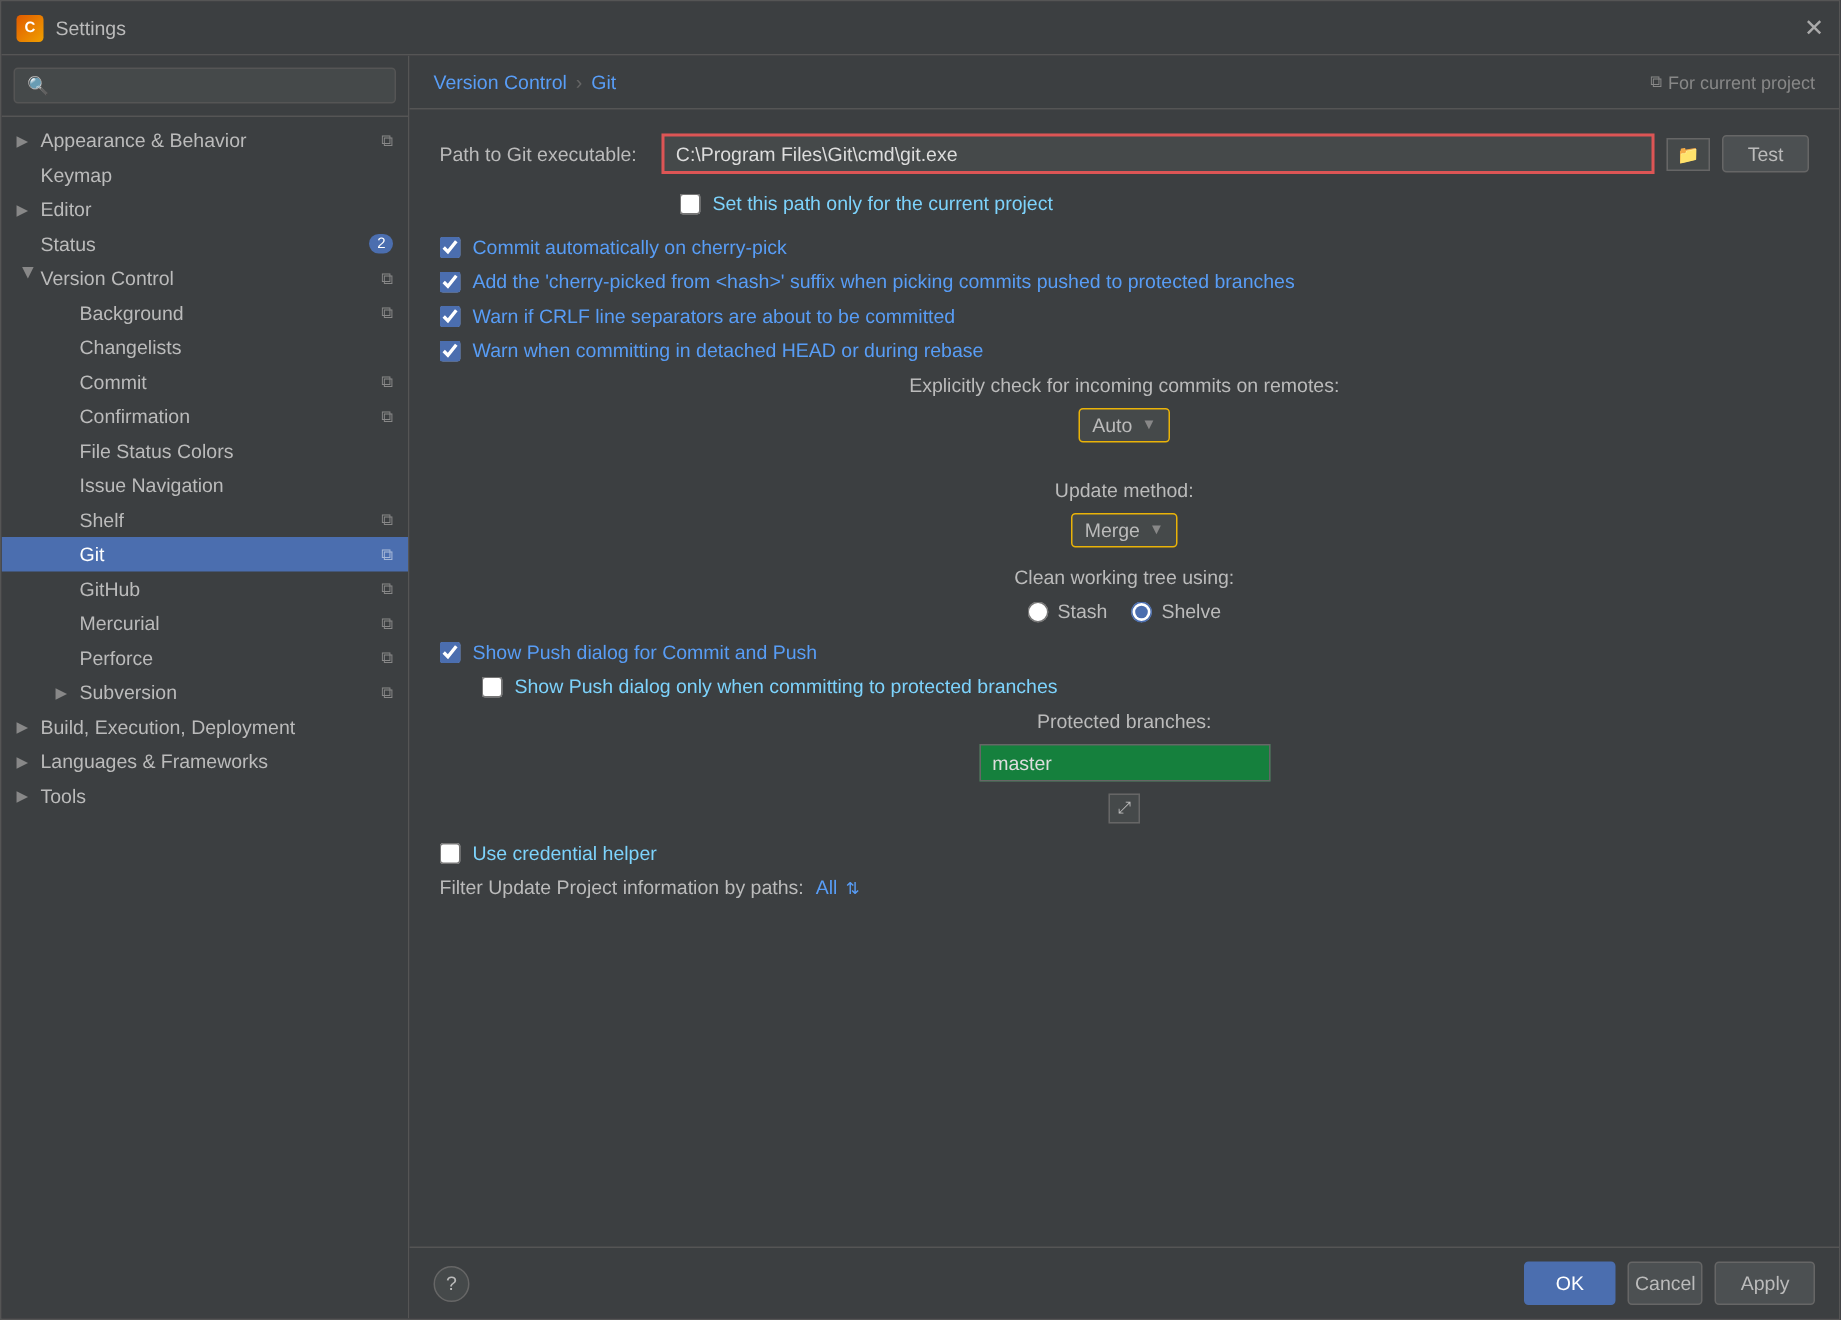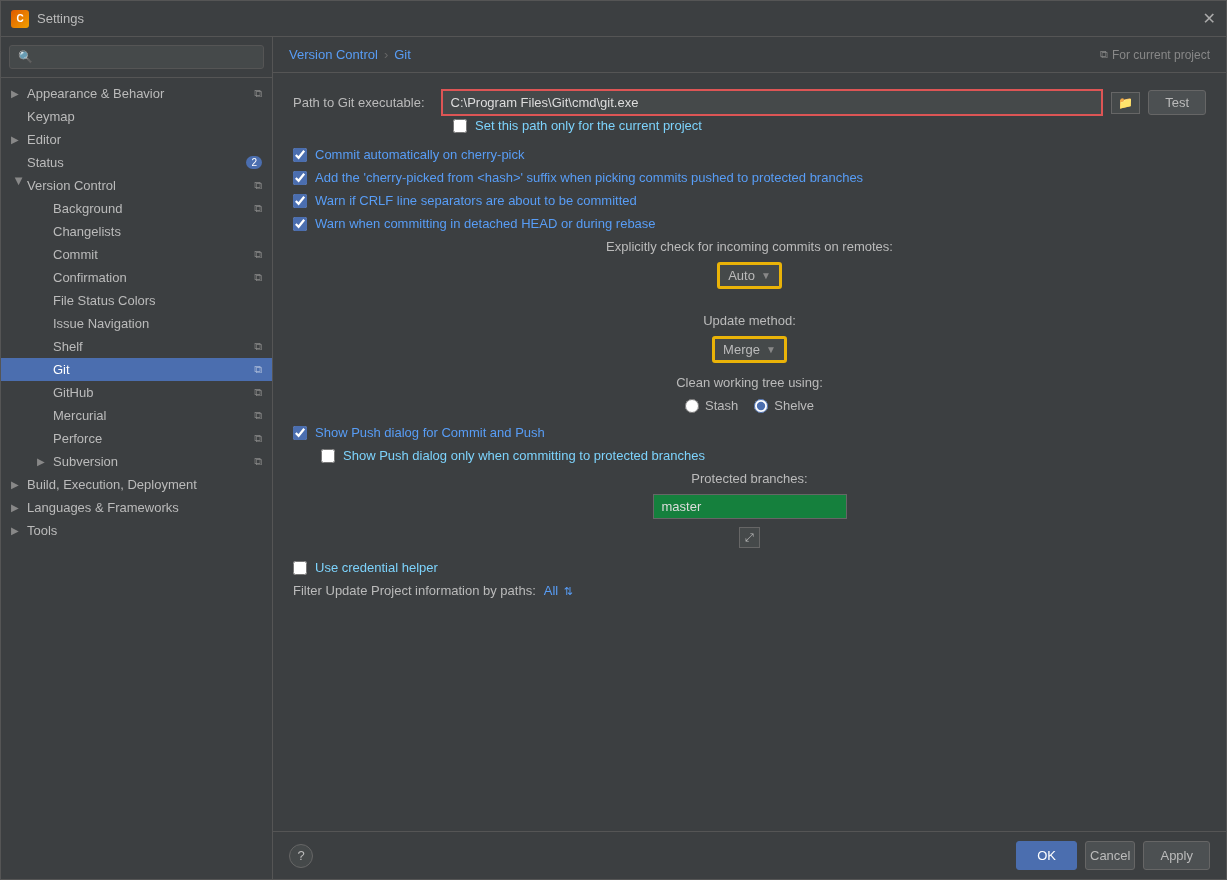--- a/index.html
+++ b/index.html
@@ -23,33 +23,33 @@
     .tree-badge { background: #4b6eaf; color: white; border-radius: 10px; font-size: 10px; padding: 1px 5px; margin-left: 4px; }
     .tree-item.child { padding-left: 36px; }
     
     .content { flex: 1; background: #3c3f41; display: flex; flex-direction: column; }
     .breadcrumb { padding: 10px 16px; display: flex; align-items: center; gap: 6px; color: #bbb; font-size: 13px; border-bottom: 1px solid #555; }
     .breadcrumb-sep { color: #666; }
     .breadcrumb-link { color: #589df6; cursor: pointer; }
     .breadcrumb-current { color: #589df6; font-weight: 500; }
     .breadcrumb-project { color: #888; font-size: 12px; margin-left: auto; display: flex; align-items: center; gap: 4px; cursor: pointer; }
     .form-area { flex: 1; padding: 16px 20px; overflow-y: auto; }
-    .git-path-row { display: flex; align-items: center; gap: 8px; margin-bottom: 2px; }
+    .git-path-row { display: flex; align-items: center; gap: 8px; margin-bottom: 12px; }
     .git-path-label { color: #bbb; font-size: 13px; margin-right: 8px; white-space: nowrap; }
     .git-path-input { flex: 1; padding: 4px 8px; background: #45494a; border: 2px solid #d55; color: #ddd; font-size: 13px; outline: none; }
     .folder-btn { padding: 3px 6px; background: #45494a; border: 1px solid #666; color: #bbb; cursor: pointer; font-size: 12px; }
     .test-btn { padding: 4px 16px; background: #4c5052; border: 1px solid #666; color: #bbb; cursor: pointer; font-size: 13px; border-radius: 3px; }
     .checkbox-row { display: flex; align-items: center; gap: 8px; margin-bottom: 8px; }
     .cb { width: 14px; height: 14px; accent-color: #4b6eaf; cursor: pointer; }
     .cb-label { color: #7dd3fc; font-size: 13px; }
     .cb-label.blue { color: #589df6; }
     .section-gap { height: 12px; }
     .inline-form { display: flex; align-items: center; gap: 8px; margin-bottom: 12px; flex-direction: column; }
     .inline-label { color: #bbb; font-size: 13px; white-space: nowrap; }
-    .dropdown { padding: 3px 8px; background: #45494a; border: 3px solid #eab308; color: #bbb; font-size: 13px; border-radius: 3px; cursor: pointer; display: flex; align-items: center; gap: 6px; }
+    .dropdown { padding: 3px 8px; background: #45494a; border: 1px solid #eab308; color: #bbb; font-size: 13px; border-radius: 3px; cursor: pointer; display: flex; align-items: center; gap: 6px; }
     .dropdown-arrow { font-size: 10px; color: #888; }
     .radio-row { display: flex; align-items: center; gap: 16px; }
     .radio-option { display: flex; align-items: center; gap: 6px; }
     .radio-btn { width: 14px; height: 14px; accent-color: #4b6eaf; cursor: pointer; }
     .radio-label { color: #bbb; font-size: 13px; }
     .text-input-wide { flex: 1; padding: 4px 8px; background: #15803d; border: 1px solid #666; color: #ddd; font-size: 13px; outline: none; }
     .expand-btn { padding: 3px 5px; background: #45494a; border: 1px solid #666; color: #bbb; cursor: pointer; font-size: 11px; }
     .filter-row { display: flex; align-items: center; gap: 8px; }
     .filter-link { color: #589df6; cursor: pointer; font-size: 13px; }
     

